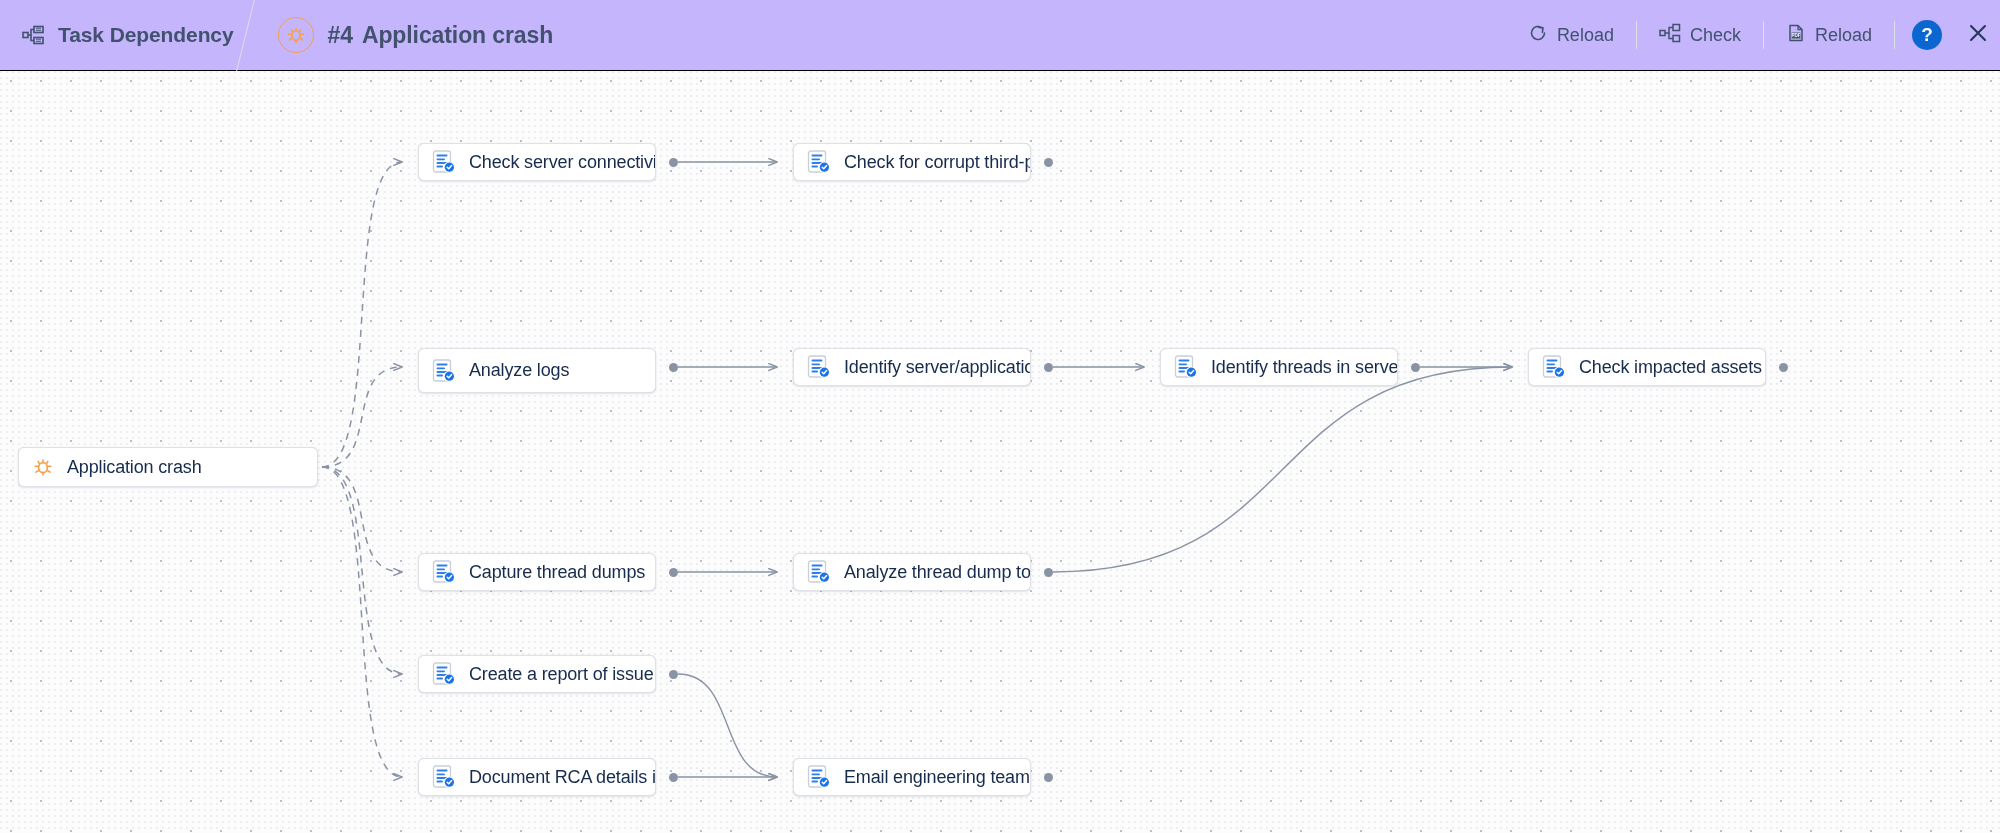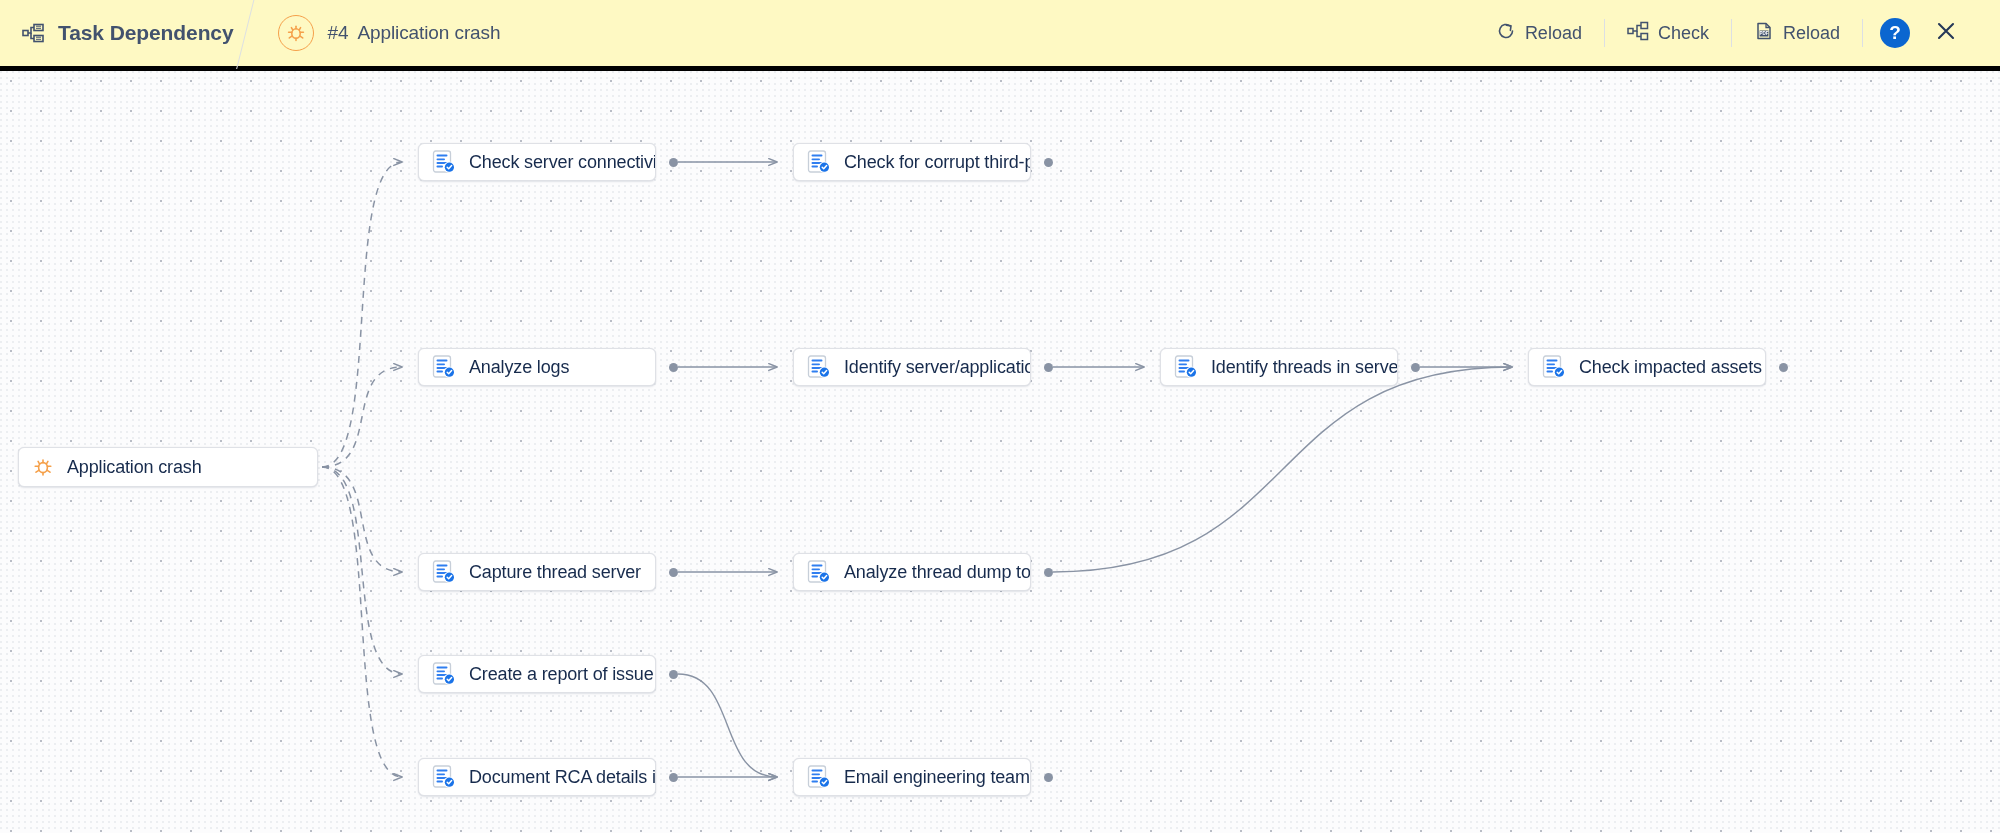--- a/index.html
+++ b/index.html
@@ -11,22 +11,22 @@
     font-family: "Liberation Sans", sans-serif;
     background: #ffffff;
   }
 
   
   #app { position: relative; width: 2000px; height: 833px; }
 
   .header {
     position: absolute; top: 0; left: 0;
     width: 2000px; height: 71px;
-    background: #fef9c3;
-    border-bottom: 5px solid #000000;
+    background: #c4b5fd;
+    border-bottom: 1px solid #000000;
     display: flex; align-items: center;
     z-index: 30;
   }
 
   .bc-left {
     display: flex; align-items: center;
     padding-left: 22px;
     height: 71px;
   }
   .bc-left .tree-icon { margin-right: 14px; display: flex; }
@@ -50,28 +50,28 @@
     display: flex; align-items: center;
     padding-left: 18px;
   }
   .bug-circle {
     width: 36px; height: 36px; border-radius: 50%;
     border: 1.6px solid #f5a04a;
     display: flex; align-items: center; justify-content: center;
     margin-right: 14px; flex: 0 0 auto;
   }
   .bc-issue {
-    font-size: 19px; font-weight: 400; color: #42526e;
+    font-size: 23px; font-weight: 700; color: #42526e;
     letter-spacing: -0.1px; white-space: nowrap;
   }
   .bc-issue .issue-key { margin-right: 9px; }
 
   .header-spacer { flex: 1 1 auto; }
 
-  .toolbar { display: flex; align-items: center; padding-right: 36px; height: 71px; }
+  .toolbar { display: flex; align-items: center; padding-right: 4px; height: 71px; }
   .tb-btn {
     display: flex; align-items: center; gap: 9px;
     padding: 8px 13px; border-radius: 4px; cursor: pointer;
     color: #42526e; font-size: 18px; font-weight: 400;
     white-space: nowrap; user-select: none;
   }
   .tb-divider { width: 1px; height: 28px; background: #dcdfe4; margin: 0 9px; }
   .help-btn {
     width: 30px; height: 30px; border-radius: 50%;
     background: #0b66d0; color: #fff;
@@ -322,21 +322,21 @@
               <rect x="5.5" y="13.0" width="11" height="1.9" rx="0.95" fill="#2f7ef0"></rect>
               <rect x="5.5" y="16.6" width="6.5" height="1.9" rx="0.95" fill="#2f7ef0"></rect>
               <circle cx="18.4" cy="18.2" r="5.6" fill="#ffffff"></circle>
               <circle cx="18.4" cy="18.2" r="4.6" fill="#1a73e8"></circle>
               <path d="M16.2 18.3 L17.7 19.8 L20.6 16.6" fill="none" stroke="#ffffff" stroke-width="1.5" stroke-linecap="round" stroke-linejoin="round"></path>
             </svg>
           </span>
           <span class="node-label">Check for corrupt third-pa...</span>
         </div>
         <div class="handle" style="left: 1044px; top: 86.5px;"></div>
-        <div class="node node-task" style="left: 418px; top: 277px; width: 238px; height: 38px; text-align: right;">
+        <div class="node node-task" style="left: 418px; top: 277px; width: 238px; height: 45px; text-align: right;">
           <span class="node-icon">
             <svg width="26" height="26" viewBox="0 0 26 26">
               <rect x="2.5" y="2" width="17" height="21" rx="2.2" fill="#ffffff" stroke="#c7cfd9" stroke-width="1.3"></rect>
               <rect x="5.5" y="5.6" width="11" height="2.0" rx="1" fill="#2f7ef0"></rect>
               <rect x="5.5" y="9.4" width="8.5" height="1.9" rx="0.95" fill="#2f7ef0"></rect>
               <rect x="5.5" y="13.0" width="11" height="1.9" rx="0.95" fill="#2f7ef0"></rect>
               <rect x="5.5" y="16.6" width="6.5" height="1.9" rx="0.95" fill="#2f7ef0"></rect>
               <circle cx="18.4" cy="18.2" r="5.6" fill="#ffffff"></circle>
               <circle cx="18.4" cy="18.2" r="4.6" fill="#1a73e8"></circle>
               <path d="M16.2 18.3 L17.7 19.8 L20.6 16.6" fill="none" stroke="#ffffff" stroke-width="1.5" stroke-linecap="round" stroke-linejoin="round"></path>
@@ -399,21 +399,21 @@
               <rect x="2.5" y="2" width="17" height="21" rx="2.2" fill="#ffffff" stroke="#c7cfd9" stroke-width="1.3"></rect>
               <rect x="5.5" y="5.6" width="11" height="2.0" rx="1" fill="#2f7ef0"></rect>
               <rect x="5.5" y="9.4" width="8.5" height="1.9" rx="0.95" fill="#2f7ef0"></rect>
               <rect x="5.5" y="13.0" width="11" height="1.9" rx="0.95" fill="#2f7ef0"></rect>
               <rect x="5.5" y="16.6" width="6.5" height="1.9" rx="0.95" fill="#2f7ef0"></rect>
               <circle cx="18.4" cy="18.2" r="5.6" fill="#ffffff"></circle>
               <circle cx="18.4" cy="18.2" r="4.6" fill="#1a73e8"></circle>
               <path d="M16.2 18.3 L17.7 19.8 L20.6 16.6" fill="none" stroke="#ffffff" stroke-width="1.5" stroke-linecap="round" stroke-linejoin="round"></path>
             </svg>
           </span>
-          <span class="node-label">Capture thread server</span>
+          <span class="node-label">Capture thread dumps</span>
         </div>
         <div class="handle" style="left: 669px; top: 496.5px;"></div>
         <div class="node node-task" style="left: 793px; top: 482px; width: 238px; height: 38px;">
           <span class="node-icon">
             <svg width="26" height="26" viewBox="0 0 26 26">
               <rect x="2.5" y="2" width="17" height="21" rx="2.2" fill="#ffffff" stroke="#c7cfd9" stroke-width="1.3"></rect>
               <rect x="5.5" y="5.6" width="11" height="2.0" rx="1" fill="#2f7ef0"></rect>
               <rect x="5.5" y="9.4" width="8.5" height="1.9" rx="0.95" fill="#2f7ef0"></rect>
               <rect x="5.5" y="13.0" width="11" height="1.9" rx="0.95" fill="#2f7ef0"></rect>
               <rect x="5.5" y="16.6" width="6.5" height="1.9" rx="0.95" fill="#2f7ef0"></rect>

